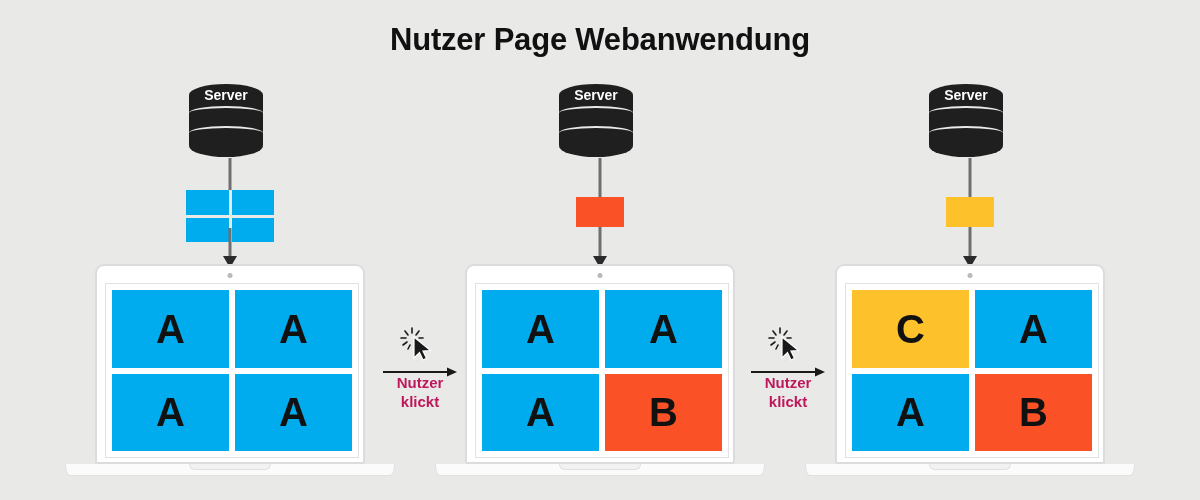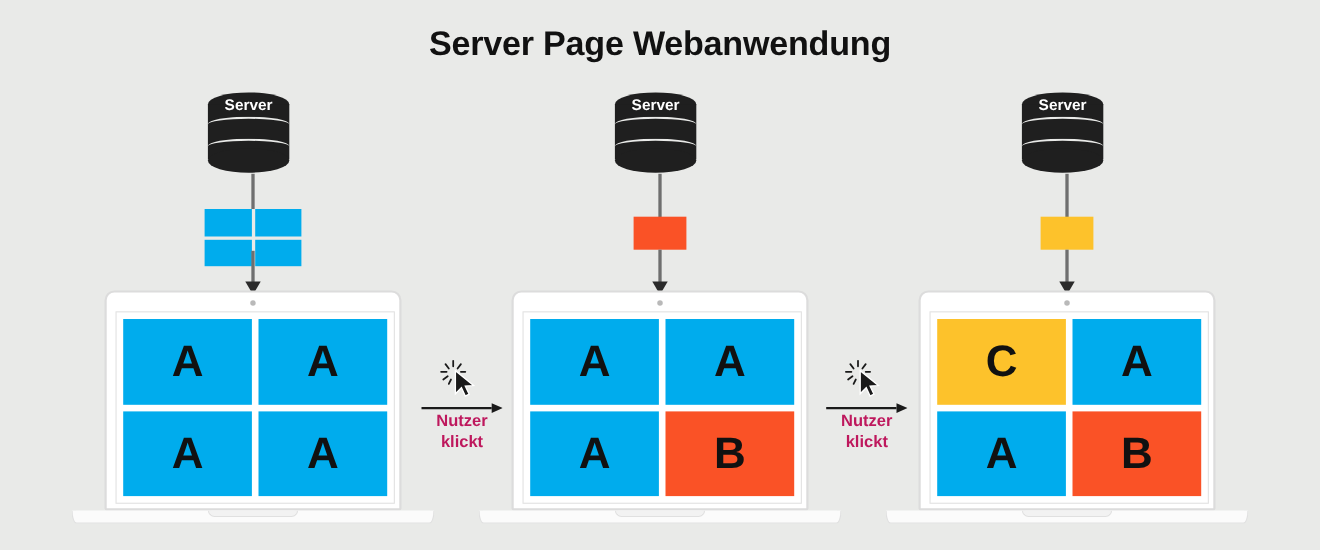--- a/index.html
+++ b/index.html
@@ -153,21 +153,21 @@
     font-size:15px;font-weight:bold;color:#be185d;
     line-height:1.25;
   }
   .t-label span{display:block;}
 </style>
 </head>
 <body>
 
 <div id="stage">
 
-  <div class="title">Server Page Webanwendung</div>
+  <div class="title">Nutzer Page Webanwendung</div>
 
   <div class="col" style="left:50px;">
     <div class="server">
       <div class="cyl-top"></div>
       <div class="cyl-body"></div>
       <div class="cyl-bottom"></div>
       <div class="cyl-ring r1"></div>
       <div class="cyl-ring r2"></div>
       <div class="server-label">Server</div>
     </div>

